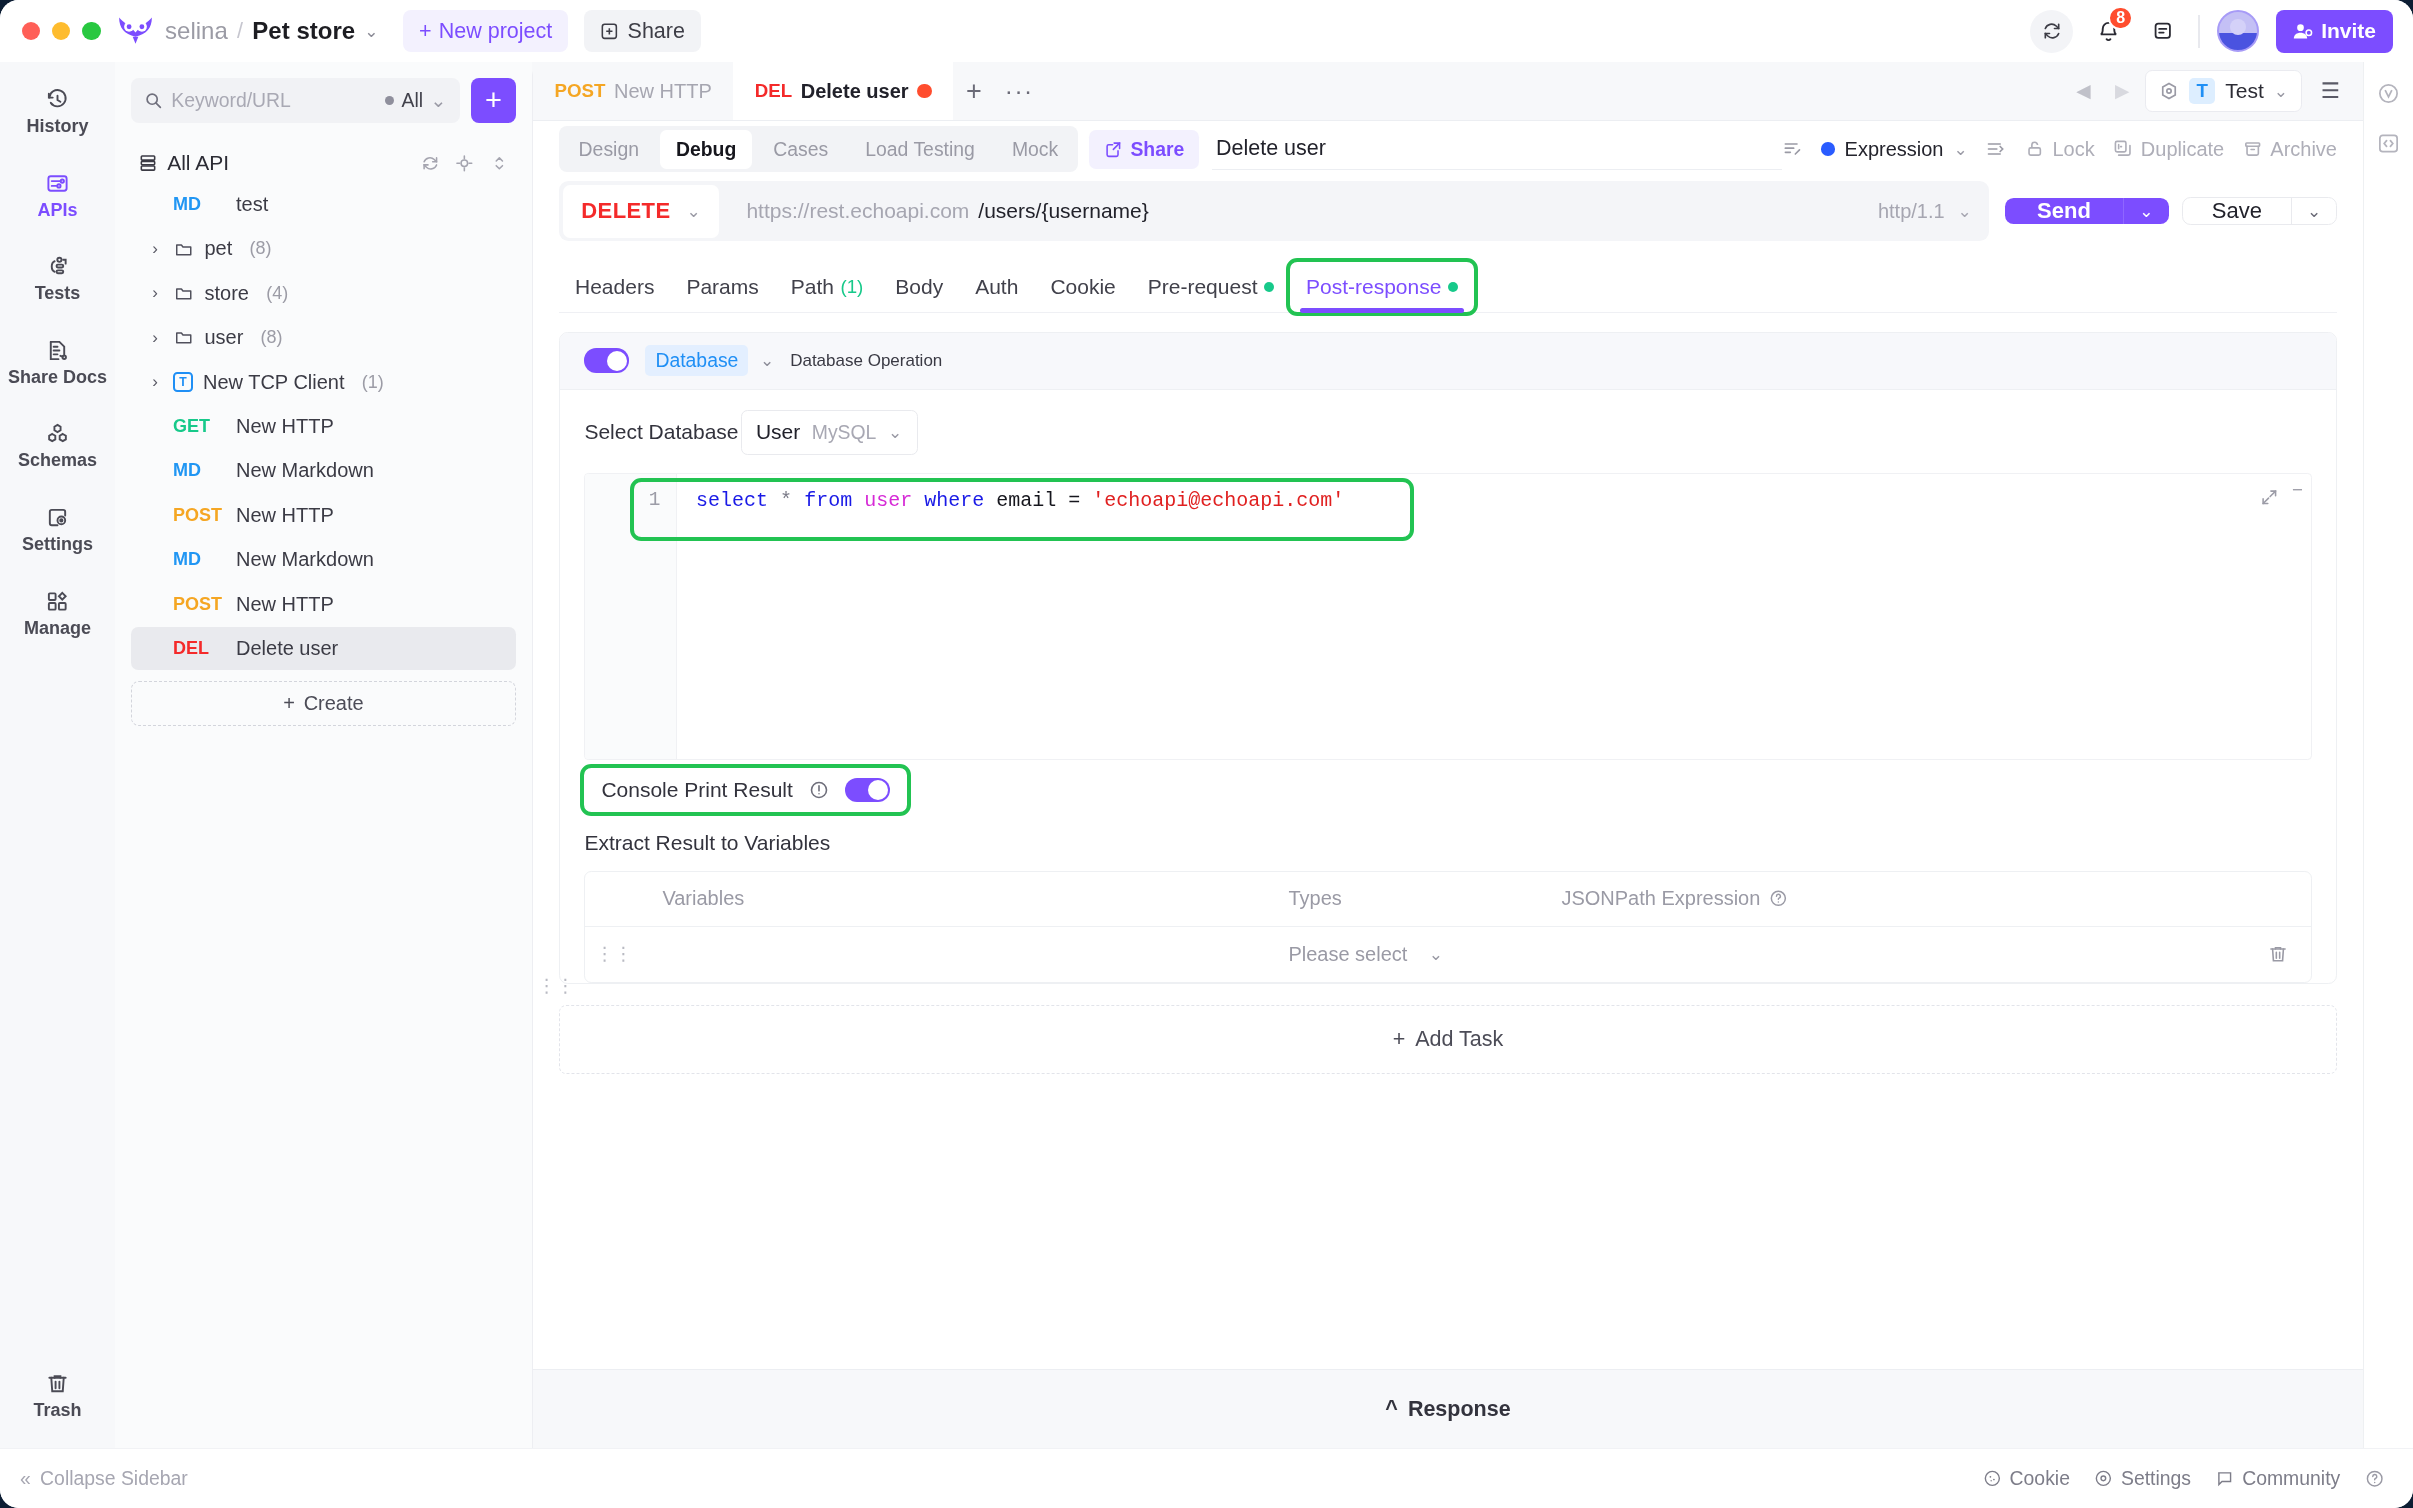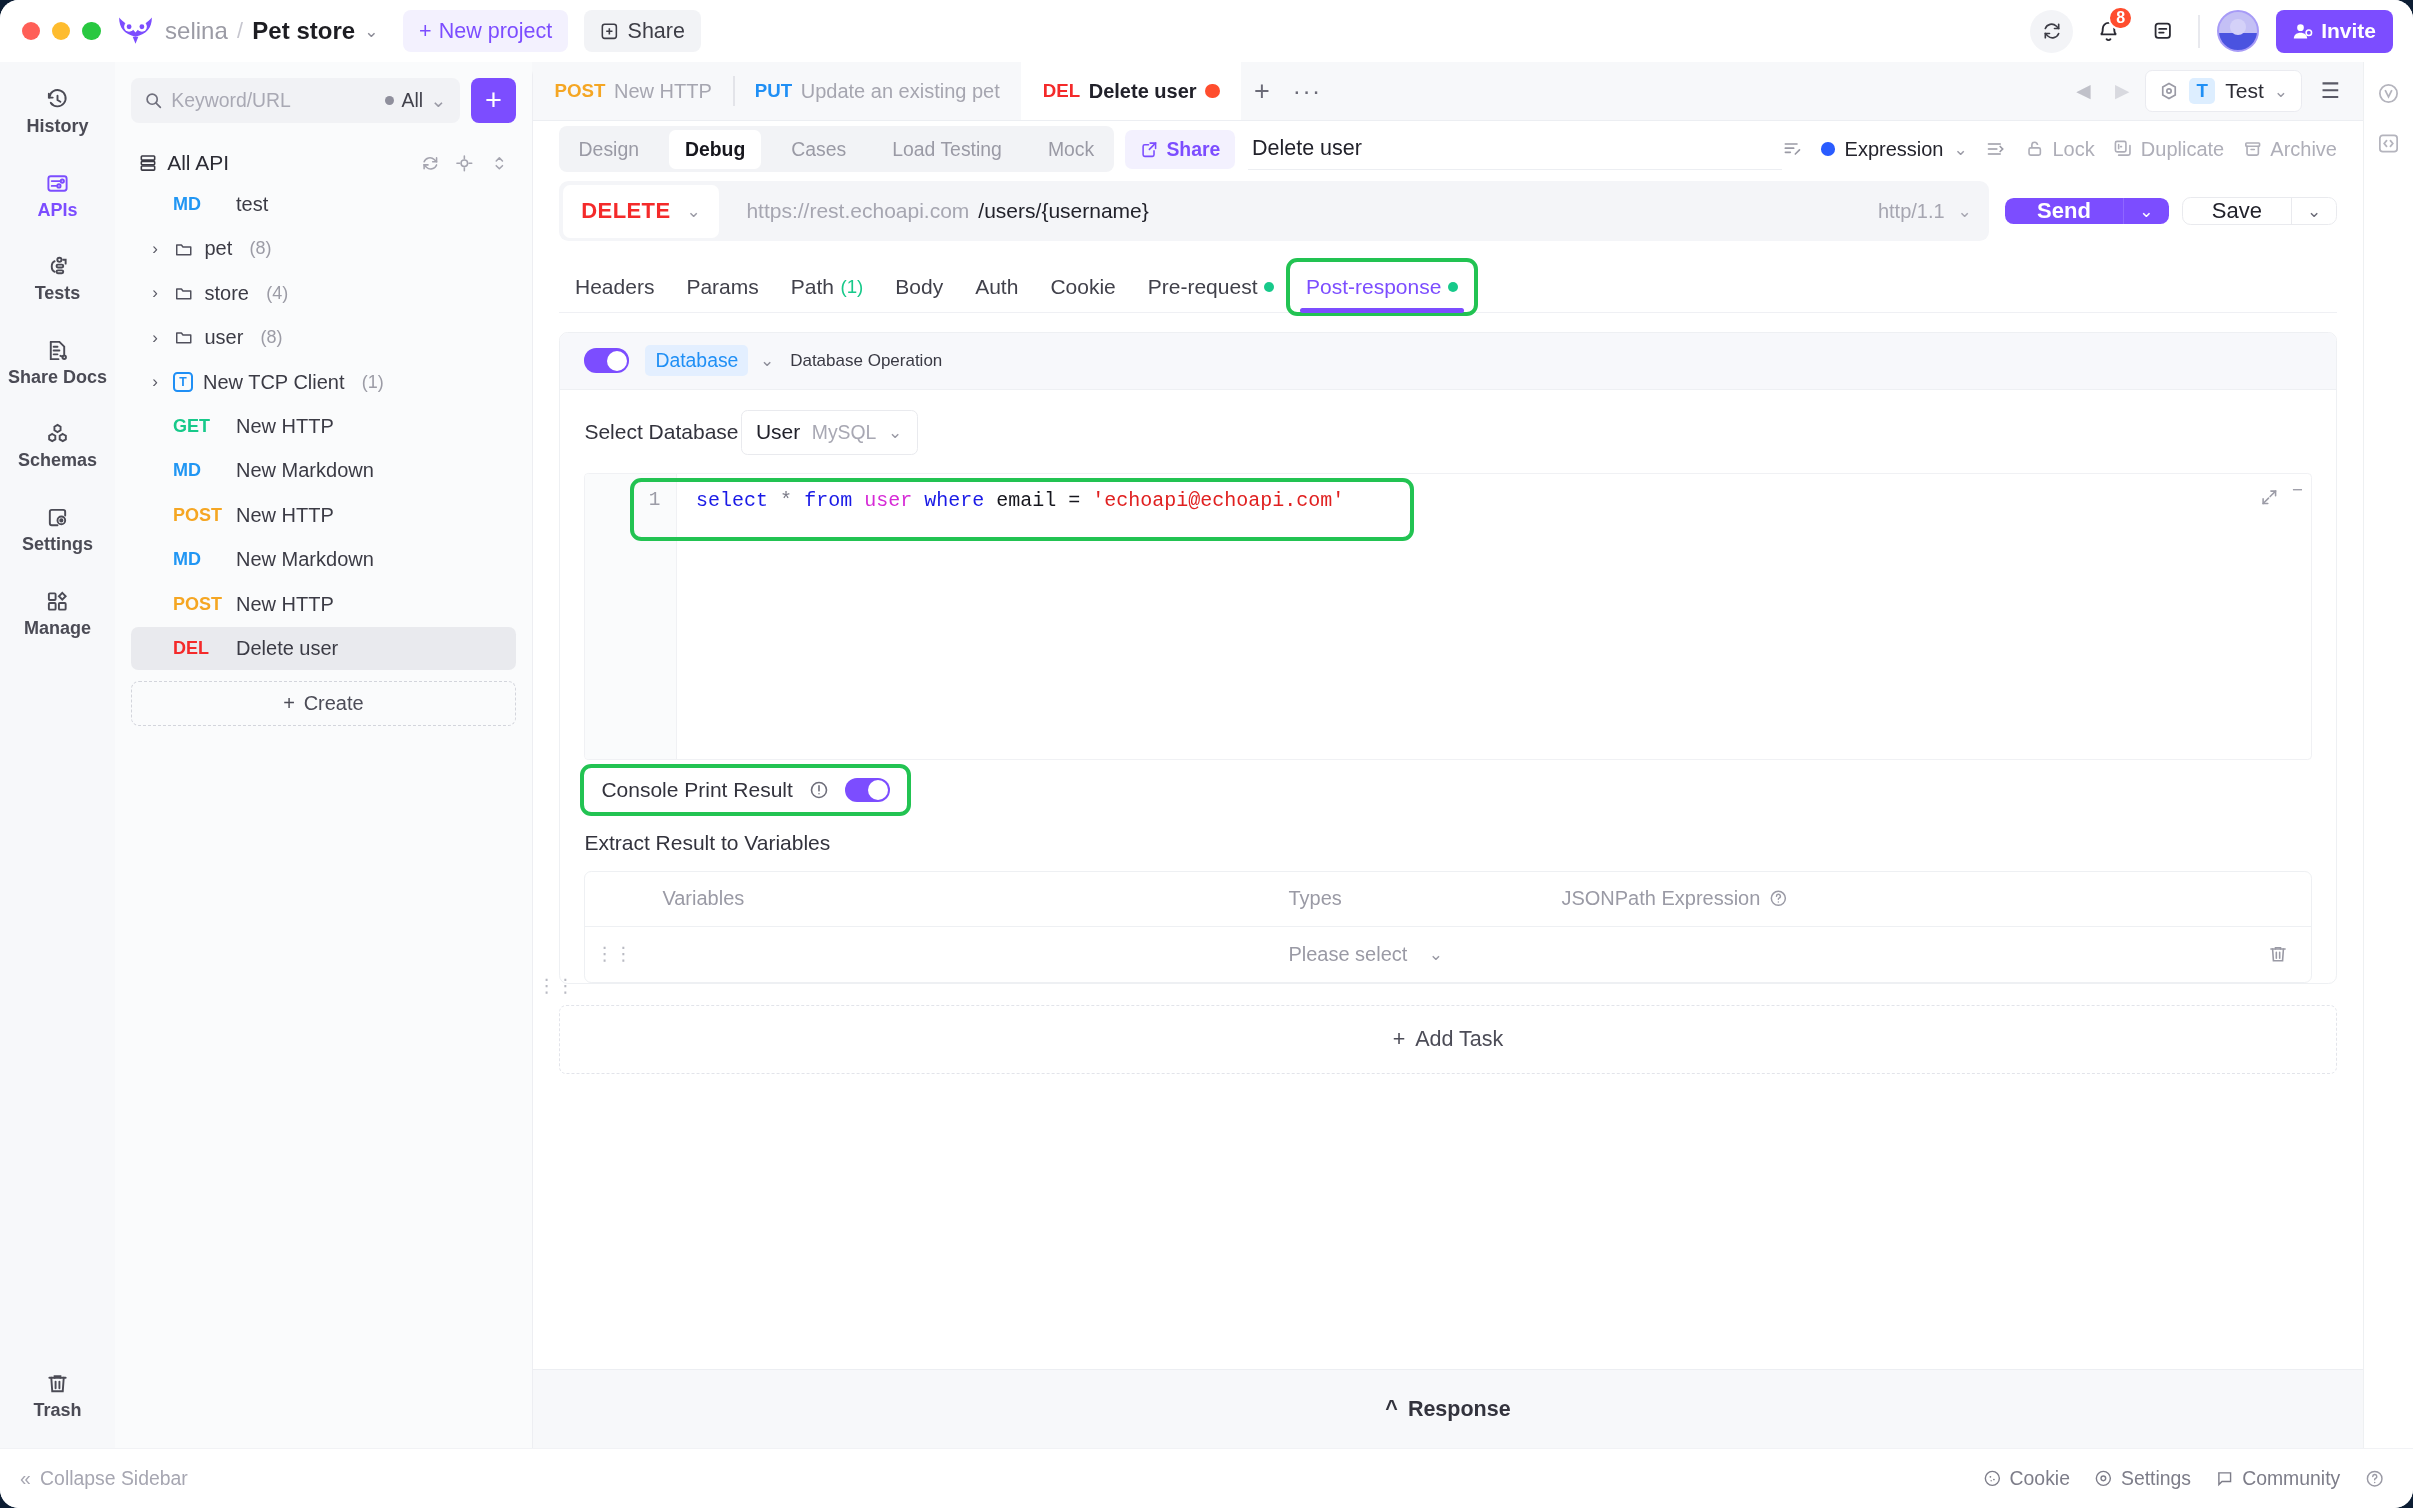--- a/index.html
+++ b/index.html
@@ -184,21 +184,21 @@
     display: flex; align-items: center; justify-content: center; font-size: 18.7px;
   }
   .envname { font-size: 21px; color: #2c2c35; }
   .hamb { padding: 0 11.5px; font-size: 21.5px; color: #5a5a66; }
 
   
   .toolbar {
     height: 56px; flex: 0 0 56px; display: flex; align-items: center;
     padding: 0 26px; gap: 0;
   }
-  .segwrap { background: #f2f3f6; border-radius: 8px; padding: 3.6px; display: flex; gap: 14px; }
+  .segwrap { background: #f2f3f6; border-radius: 8px; padding: 3.6px; display: flex; gap: 5px; }
   .seg { padding: 0 16px; height: 39px; display: flex; align-items: center; font-size: 19.4px; color: #9a9aa5; border-radius: 6.5px; }
   .seg.active { background: #fff; color: #16161d; font-weight: bold; }
   .sharechip {
     margin-left: 11.5px; height: 39px; background: #f3f1fe; border-radius: 7.2px;
     display: flex; align-items: center; gap: 8px; padding: 0 14.4px;
     color: #7c4dff; font-size: 19.4px; font-weight: bold;
   }
   .titleinput {
     margin-left: 13px; flex: 1; font-size: 21.5px; color: #22222b;
     border-bottom: 1.4px solid #eceef2; height: 42px; display: flex; align-items: center;
@@ -665,24 +665,20 @@
       </div>
     </div>
 
     <div class="main">
 
       <div class="tabsbar">
         <div id="rtabs" style="display:flex;align-items:stretch;">
             <div class="rtab">
               <span class="meth m-POST">POST</span>
               <span>New HTTP</span>
-            </div>
-            <div class="rtab">
-              <span class="meth m-PUT">PUT</span>
-              <span>Update an existing pet</span>
             </div>
             <div class="rtab active">
               <span class="meth m-DEL">DEL</span>
               <span>Delete user</span>
               <span class="unsaved"></span>
             </div>
           </div>
         <div class="tabadd">+</div>
         <div class="tabmore">···</div>
         <div class="tabsbar-right">

